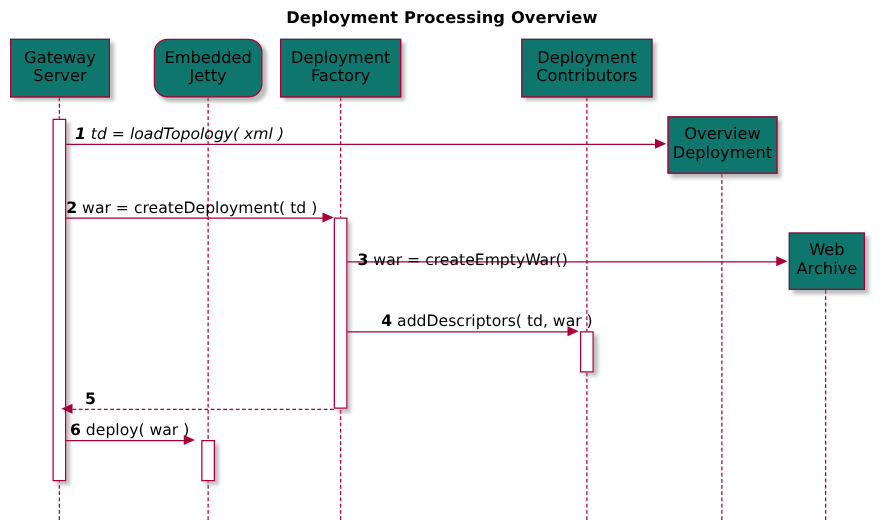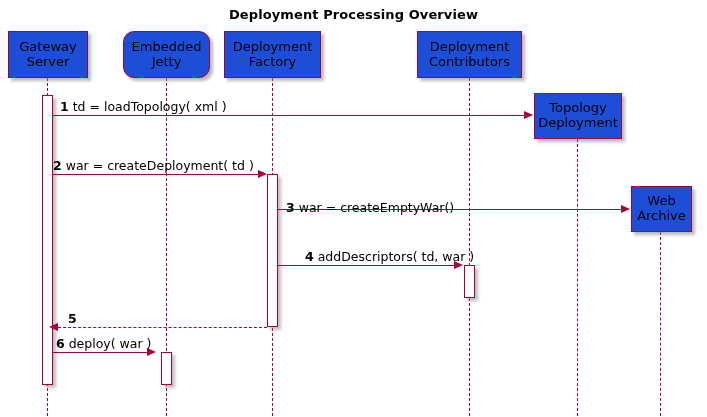--- a/index.html
+++ b/index.html
@@ -11,21 +11,21 @@
   #canvas{position:absolute;left:0;top:0;width:707px;height:315px;}
 
   .title{
     position:absolute;left:0;top:7px;width:707px;text-align:center;
     font-size:13px;font-weight:bold;color:#000000;letter-spacing:0.1px;
   }
 
   
   .pbox{
     position:absolute;box-sizing:border-box;
-    background:#1d4ed8;border:1.5px solid #A80036;
+    background:#0f766e;border:1.5px solid #A80036;
     box-shadow:3px 3px 3px rgba(130,130,130,0.55);
     display:flex;align-items:center;justify-content:center;
     text-align:center;line-height:1.15;
     font-size:13px;color:#000000;
   }
   .pbox span{display:block;}
 
   
   .lifeline{
     position:absolute;width:0;border-left:1.5px dashed #A80036;
@@ -102,40 +102,40 @@
 
   <div class="pbox" style="left:417px; top:31px; width:105px; height:47px;">
     <div>
       <span>Deployment</span>
       <span>Contributors</span>
     </div>
   </div>
 
   <div class="pbox" style="left:534px; top:93px; width:88px; height:46px;">
     <div>
-      <span>Topology</span>
+      <span>Overview</span>
       <span>Deployment</span>
     </div>
   </div>
 
   <div class="pbox" style="left:631px; top:186px; width:61px; height:46px;">
     <div>
       <span>Web</span>
       <span>Archive</span>
     </div>
   </div>
 
   <div class="act" style="left:42px;  top:95px;  height:290px;"></div>
   <div class="act" style="left:267px; top:174px; height:153px;"></div>
   <div class="act" style="left:464px; top:265px; height:33px;"></div>
   <div class="act" style="left:161px; top:352px; height:33px;"></div>
 
   <div class="msgline" style="left:53px; top:115px; width:472px;"></div>
   <div class="arrowR" style="left:524px; top:111px;"></div>
-  <div class="msglabel" style="left:60px; top:99px;">
+  <div class="msglabel" style="left:60px; top:99px;font-style:italic;">
     <b>1</b>
     <span class="txt">td = loadTopology( xml )</span>
   </div>
 
   <div class="msgline" style="left:53px; top:174px; width:206px;"></div>
   <div class="arrowR" style="left:258px; top:170px;"></div>
   <div class="msglabel" style="left:53px; top:158px;">
     <b>2</b>
     <span class="txt">war = createDeployment( td )</span>
   </div>

